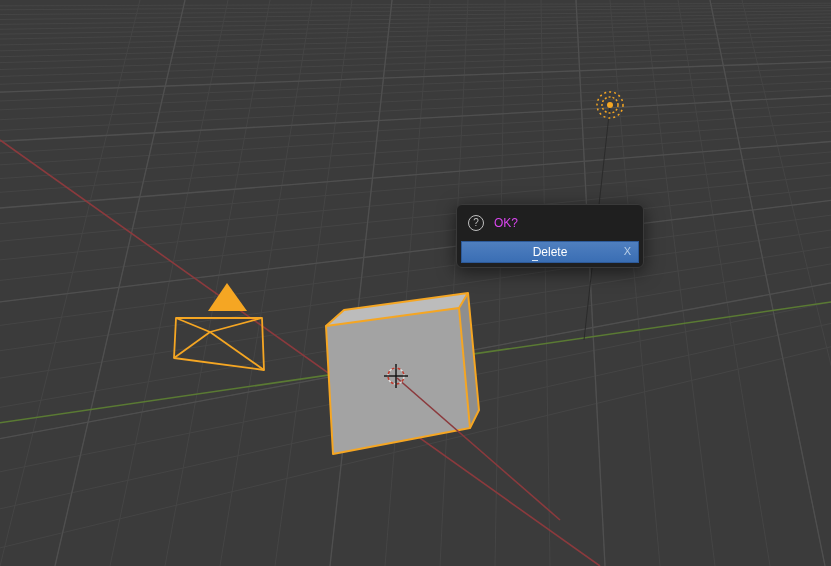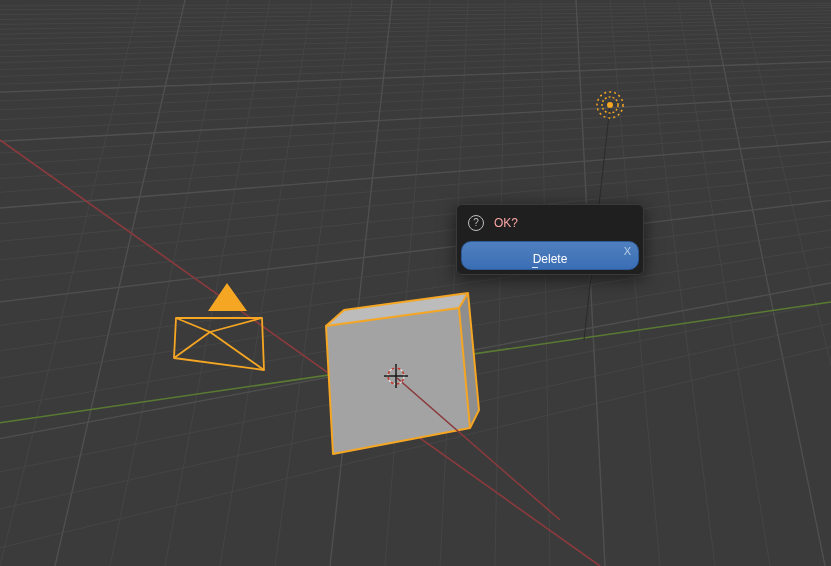--- a/index.html
+++ b/index.html
@@ -49,28 +49,28 @@
     border-radius: 50%;
     display: flex;
     align-items: center;
     justify-content: center;
     font-size: 10px;
     line-height: 1;
     color: #bfbfbf;
     flex: 0 0 auto;
   }
   .popup-title {
-    color: #fca5a5;
+    color: #d946ef;
   }
   .delete-item {
     position: relative;
     background: linear-gradient(#4f7fbf, #3a6eb4);
     border: 1px solid #2d5a99;
-    border-radius: 10px;
-    padding: 10px 6px 3px 6px;
+    border-radius: 0;
+    padding: 3px 6px 3px 6px;
     margin: 1px 1px 1px 1px;
     text-align: center;
     color: #ffffff;
     cursor: pointer;
   }
   .delete-item .shortcut {
     position: absolute;
     right: 7px;
     top: 3px;
     color: #b9cfe7;

